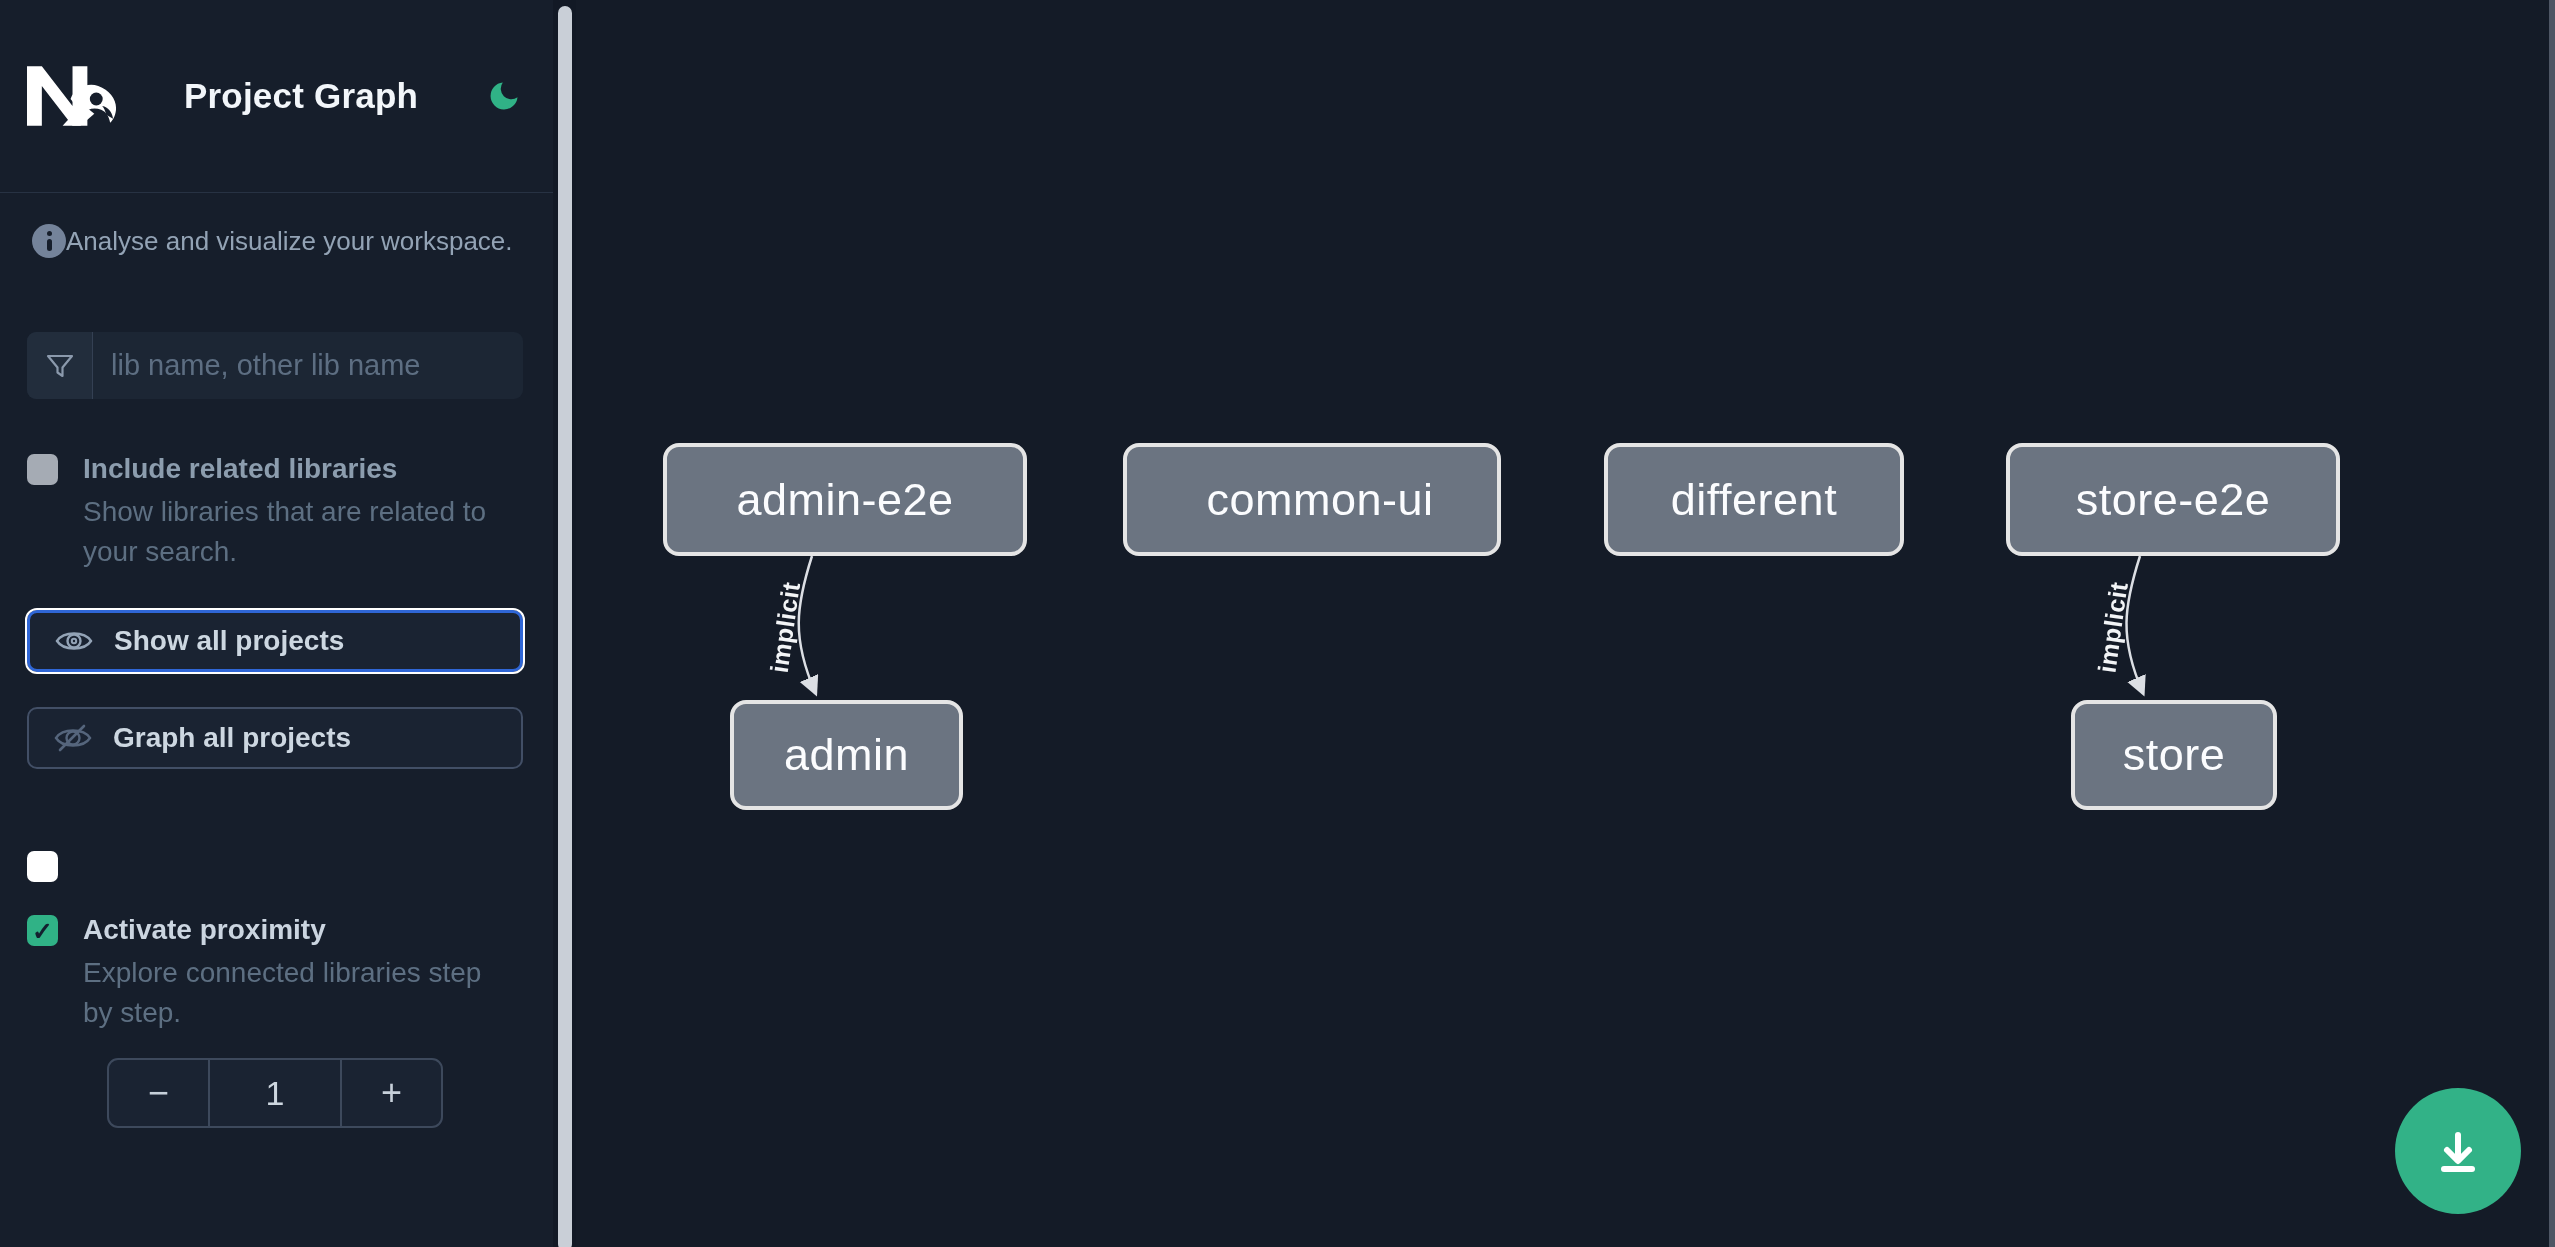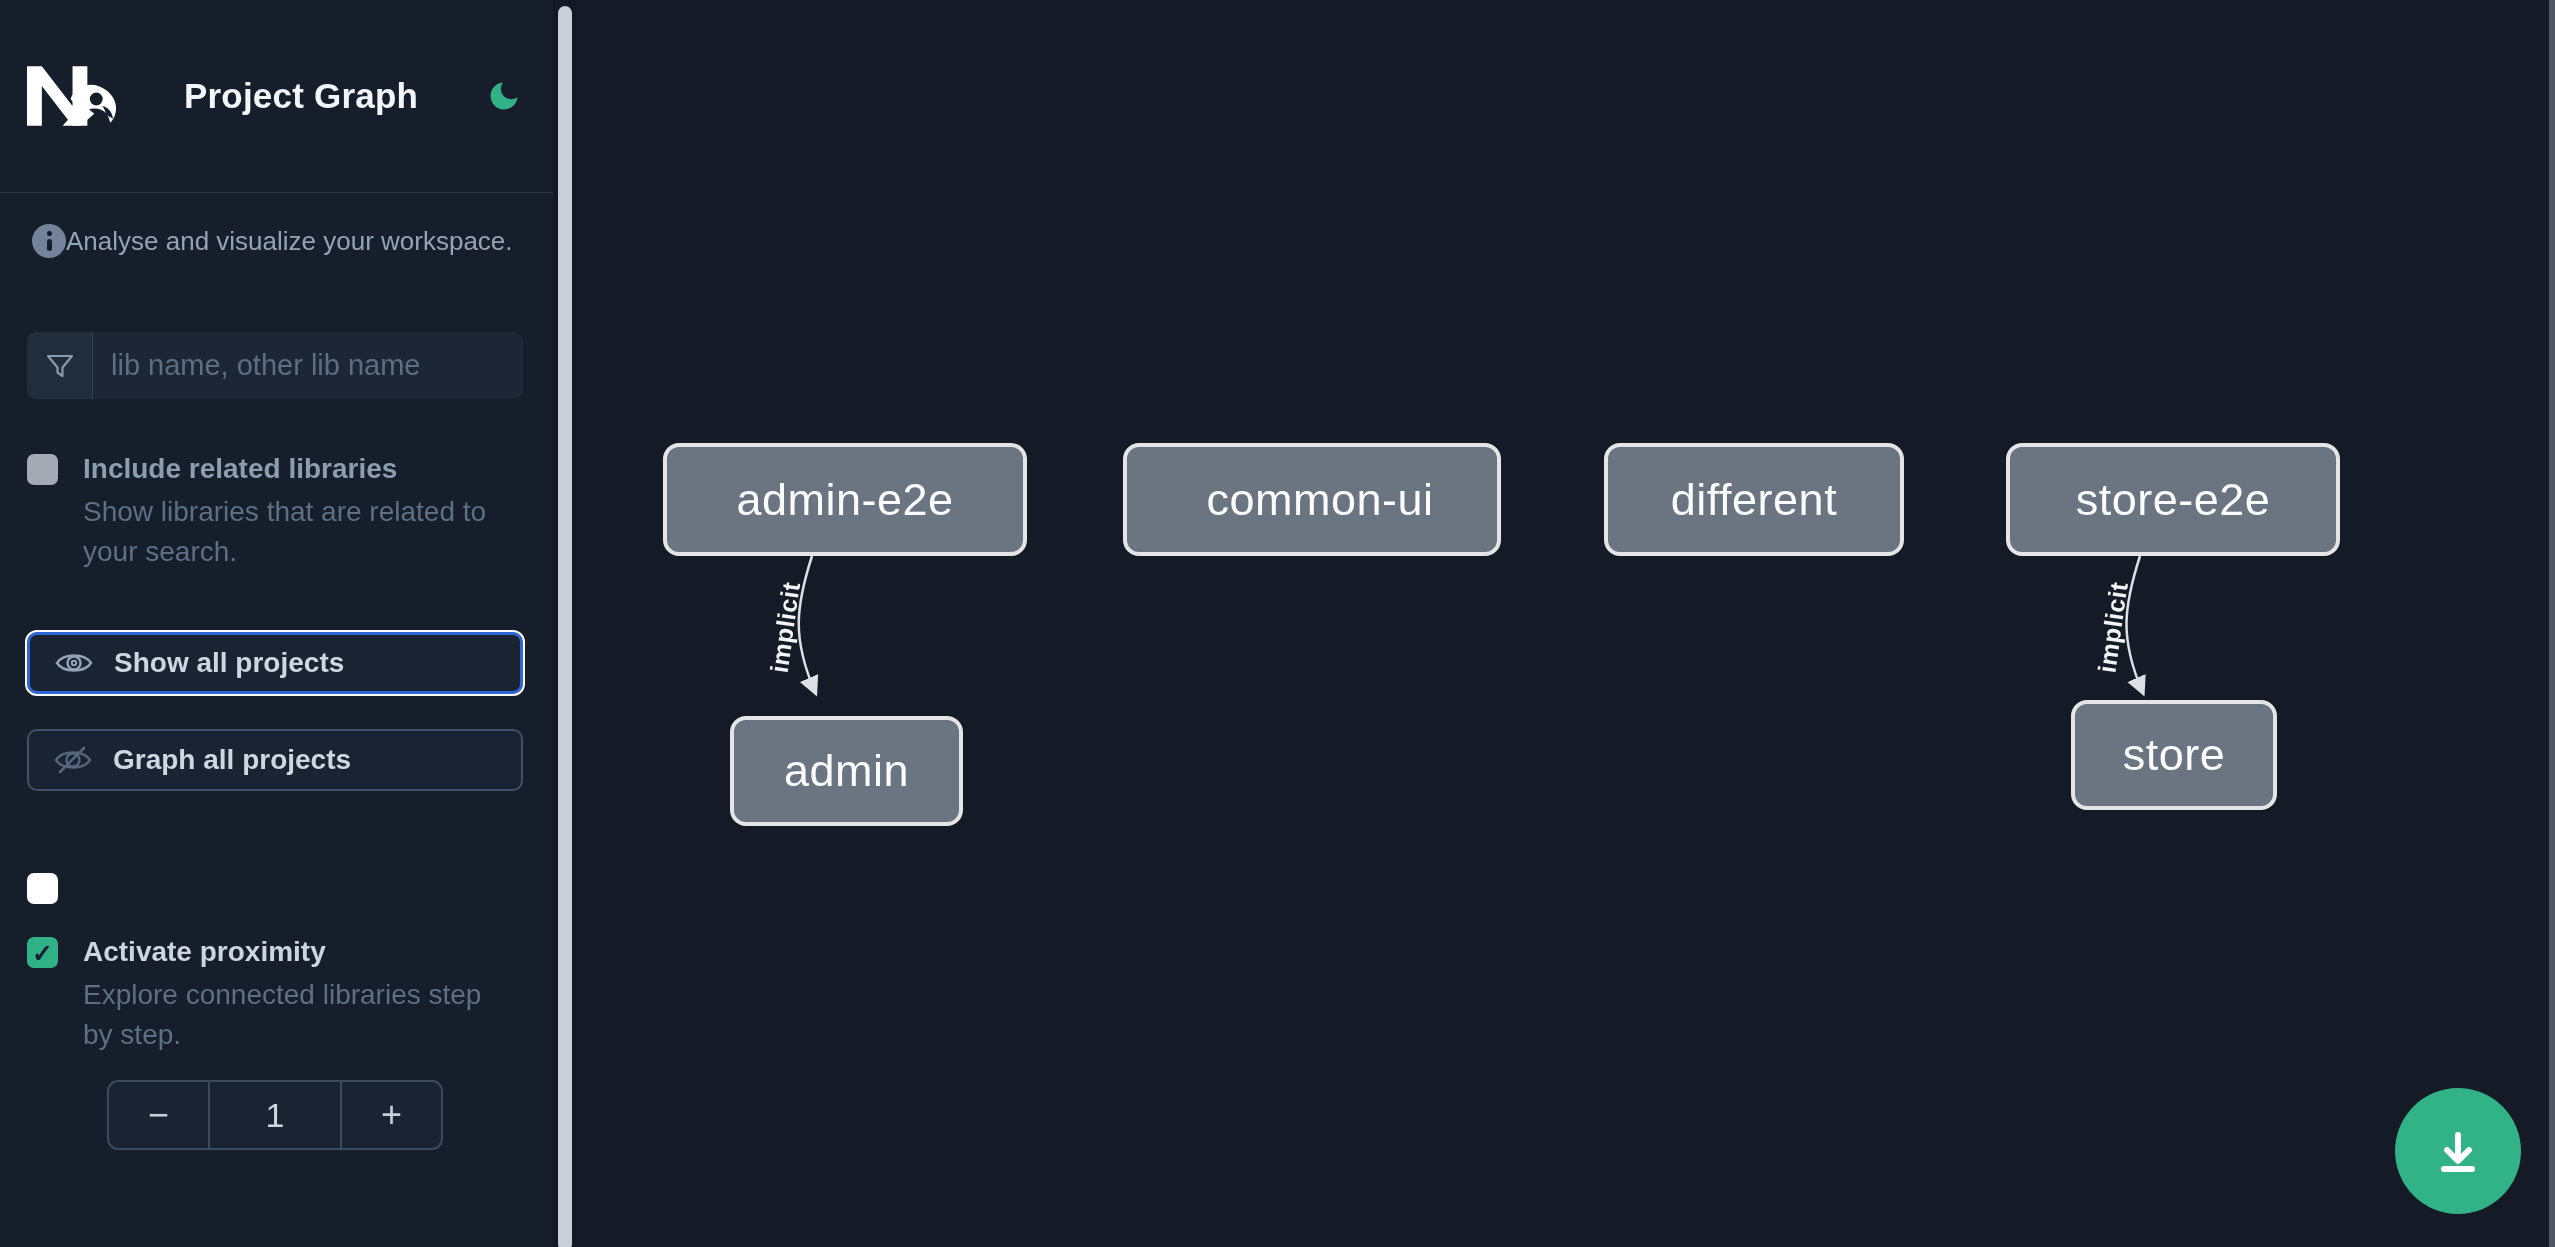--- a/index.html
+++ b/index.html
@@ -31,21 +31,21 @@
   .cb-gray { background:#a5abb4; }
   .cb-white { background:#ffffff; }
   .cb-green { background:#30b286; }
   .cb-check { color:#13202f; font-size:25px; font-weight:700; line-height:1; transform:translateY(1px); }
   .opt-text { margin-left:25px; }
   .opt-label { font-size:28px; font-weight:600; color:#cbd5e0; line-height:36px; }
   .opt-1 .opt-label { color:#8c9dae; }
   .opt-desc { margin-top:5px; font-size:28px; color:#5d6f82; line-height:40px; white-space:pre-line; }
 
   .side-btn { display:flex; align-items:center; margin:0 27px; width:496px; height:62px; background:#1a2332; border:2px solid #424f66; border-radius:10px; color:#cdd7e1; font-size:28px; font-weight:600; cursor:pointer; padding:0 24px; gap:20px; font-family:"Liberation Sans", sans-serif; }
-  .btn-show { margin-top:60px; border:3px solid #2f66d6; outline:2.5px solid #ffffff; }
+  .btn-show { margin-top:38px; border:3px solid #2f66d6; outline:2.5px solid #ffffff; }
   .btn-hide { margin-top:35px; }
   .btn-icon { flex:0 0 auto; display:flex; }
 
   .stepper { margin:25px 27px 0 107px; width:336px; height:70px; border:2px solid #3d495c; border-radius:11px; display:flex; background:#1a2332; overflow:hidden; }
   .step-btn { width:100px; background:transparent; border:none; color:#c6cfd9; font-size:36px; cursor:pointer; font-family:"Liberation Sans", sans-serif; }
   .step-value { width:136px; border-left:2px solid #3d495c; border-right:2px solid #3d495c; display:flex; align-items:center; justify-content:center; color:#cdd6df; font-size:34px; }
 
   
   .divider { width:23px; height:100%; flex:0 0 auto; background:#121925; position:relative; }
   .divider-bar { position:absolute; left:4.5px; top:6px; width:14px; height:1245px; background:#c9cfd7; border-radius:8px; }
@@ -175,17 +175,17 @@
         <polyline points="16,26 27,37 38,26" fill="none" stroke="#ffffff" stroke-width="6" stroke-linecap="round" stroke-linejoin="round"></polyline>
         <line x1="13" y1="45" x2="41" y2="45" stroke="#ffffff" stroke-width="6" stroke-linecap="round"></line>
       </svg>
     </button>
 
     <div class="page-scrollbar"></div>
   <div class="node" style="left: 87px; top: 443px; width: 364px; height: 113px;">admin-e2e</div>
       <div class="node" style="left: 547px; top: 443px; width: 378px; height: 113px; padding-left: 16px;">common-ui</div>
       <div class="node" style="left: 1028px; top: 443px; width: 300px; height: 113px;">different</div>
       <div class="node" style="left: 1430px; top: 443px; width: 334px; height: 113px;">store-e2e</div>
-      <div class="node" style="left: 154px; top: 716px; width: 233px; height: 110px;">admin</div>
+      <div class="node" style="left: 154px; top: 700px; width: 233px; height: 110px;">admin</div>
       <div class="node" style="left: 1495px; top: 700px; width: 206px; height: 110px;">store</div>
     </main>
 
 </div>
 
 </body></html>

